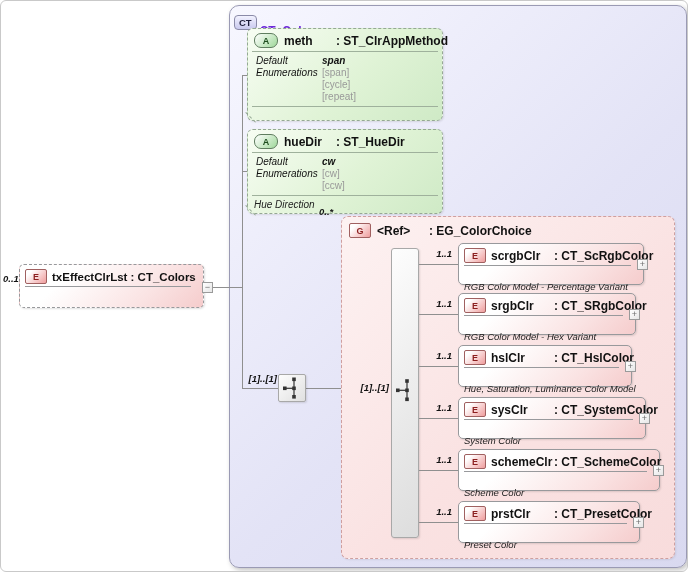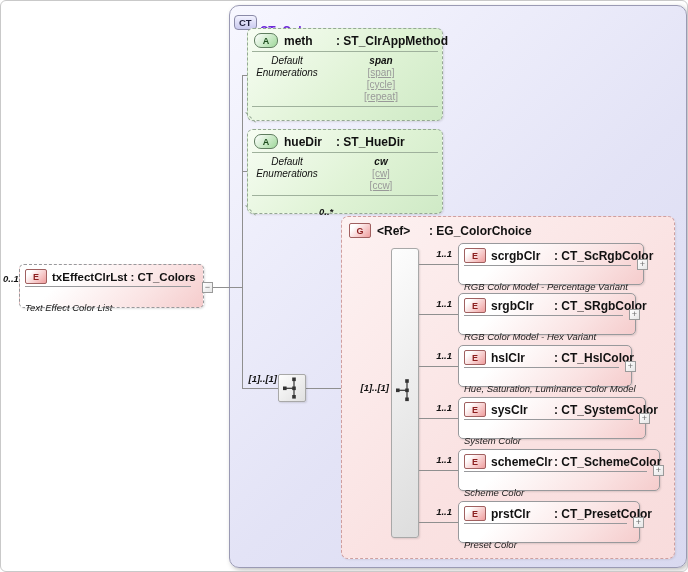--- a/index.html
+++ b/index.html
@@ -36,24 +36,24 @@
     background:linear-gradient(135deg,#f7fdf3 0%,#e0f3d6 55%,#cfeac6 100%);
     box-shadow:1px 1px 2px rgba(0,0,0,0.10);
   }
   .fold{position:absolute;left:-2px;bottom:7px;width:14px;height:0;
     border-top:1px dashed #95a894;transform:rotate(45deg);transform-origin:0 0;}
   .ahdr{display:flex;align-items:center;gap:6px;padding:4px 6px 3px 6px;
     font:bold 12px "Liberation Sans",sans-serif;color:#111;white-space:nowrap;}
   .aname{min-width:46px;}
   .adiv{height:1px;background:#9fb19c;margin:0 4px;}
   .props{display:grid;grid-template-columns:62px auto;column-gap:4px;
-    padding:3px 2px 3px 8px;font:10px "Liberation Sans",sans-serif;color:#111;line-height:12px;text-align:center;}
+    padding:3px 2px 3px 8px;font:10px "Liberation Sans",sans-serif;color:#111;line-height:12px;}
   .plabel{font-style:italic;}
   .pbold{font-weight:bold;font-style:italic;}
-  .penum{color:#999;text-decoration:underline;}
+  .penum{color:#999;}
   .aann{font:italic 10px "Liberation Sans",sans-serif;color:#222;padding:3px 6px 3px 6px;white-space:nowrap;}
 
   .bdgA{
     width:22px;height:13px;flex:0 0 auto;border:1px solid #5f7d5f;border-radius:7px;
     background:linear-gradient(135deg,#ffffff,#9fd89a);color:#1e4d1e;
     font:bold 9px "Liberation Sans",sans-serif;display:flex;align-items:center;justify-content:center;
   }
   .bdgE,.bdgG{
     width:20px;height:13px;flex:0 0 auto;border:1px solid #a06060;border-radius:2px;
     background:linear-gradient(135deg,#ffffff 20%,#ef9d9d 100%);color:#8c1f1f;
@@ -119,21 +119,20 @@
     <span class="ct-title">CT_Colors</span>
   </div>
 
   <div class="card" style="left:2px;top:272px;width:16px;">0..1</div>
   <div class="ebox dashed" style="left:18px;top:263px;width:185px;height:44px;">
     <div class="ehdr">
       <span class="bdgE">E</span>
       <span style="font-size:11.5px">txEffectClrLst : CT_Colors</span>
     </div>
     <div class="ediv"></div>
-    <div class="eann">Text Effect Color List</div>
   </div>
   <div class="pmbox" style="left:201px;top:281px;">−</div>
 
   <div class="hline" style="left:212px;top:286px;width:29px;"></div>
   <div class="vline" style="left:241px;top:74px;height:314px;"></div>
   <div class="hline" style="left:241px;top:74px;width:6px;"></div>
   <div class="hline" style="left:241px;top:170px;width:6px;"></div>
   <div class="hline" style="left:241px;top:387px;width:36px;"></div>
   <div class="hline" style="left:305px;top:387px;width:85px;"></div>
 
@@ -167,20 +166,21 @@
     <div class="adiv"></div>
     <div class="props">
       <span class="plabel">Default</span>
       <span class="pbold">cw</span>
       <span class="plabel">Enumerations</span>
       <span class="penum">[cw]</span>
       <span></span>
       <span class="penum">[ccw]</span>
     </div>
     <div class="adiv"></div>
+    <div class="aann">Hue Direction</div>
     <div class="fold"></div>
   </div>
 
   <div class="card" style="left:240px;top:372px;width:36px;text-align:right;">[1]..[1]</div>
   <div class="iconbox">
     <svg width="20" height="24" viewBox="0 0 20 24">
       <rect x="1" y="10.5" width="3.6" height="3.6" fill="#333"></rect>
       <line x1="4" y1="12.3" x2="12" y2="12.3" stroke="#333" stroke-width="1.2"></line>
       <line x1="12" y1="3.5" x2="12" y2="21" stroke="#333" stroke-width="1.2"></line>
       <rect x="10.2" y="1.5" width="3.6" height="3.6" fill="#333"></rect>

